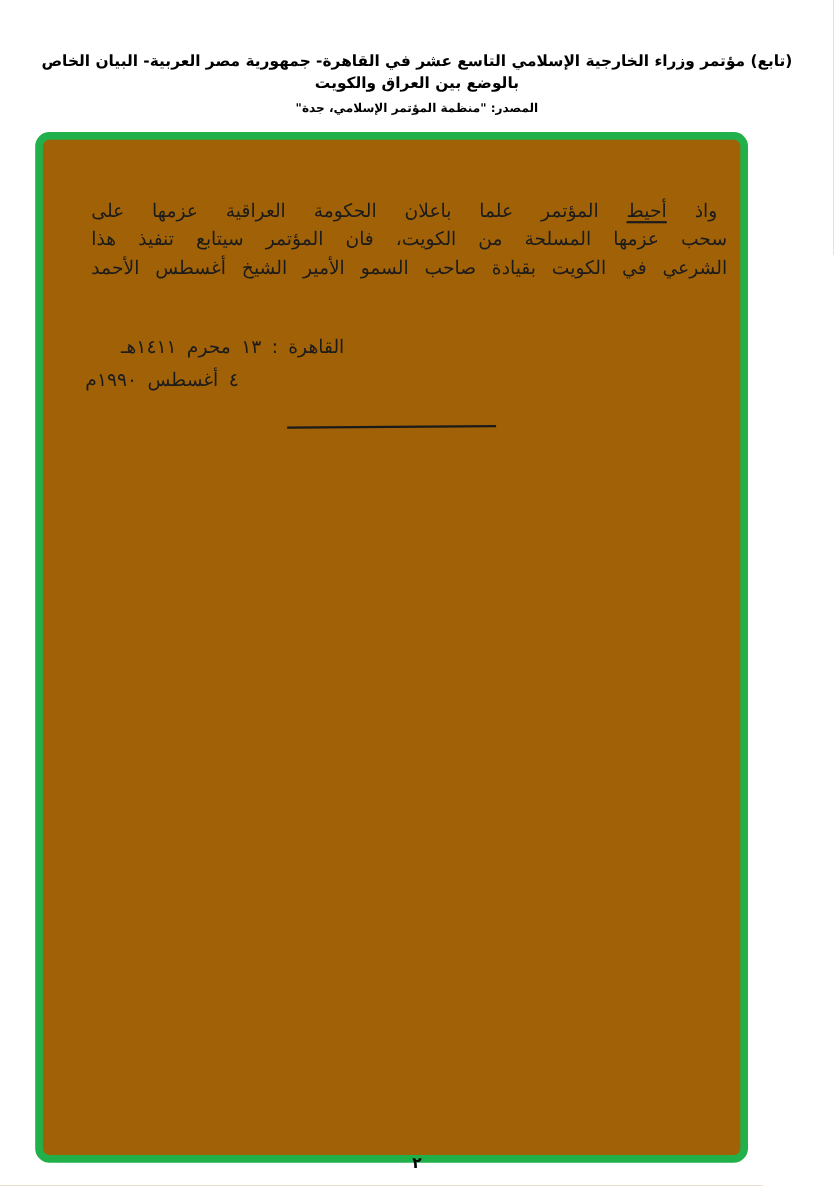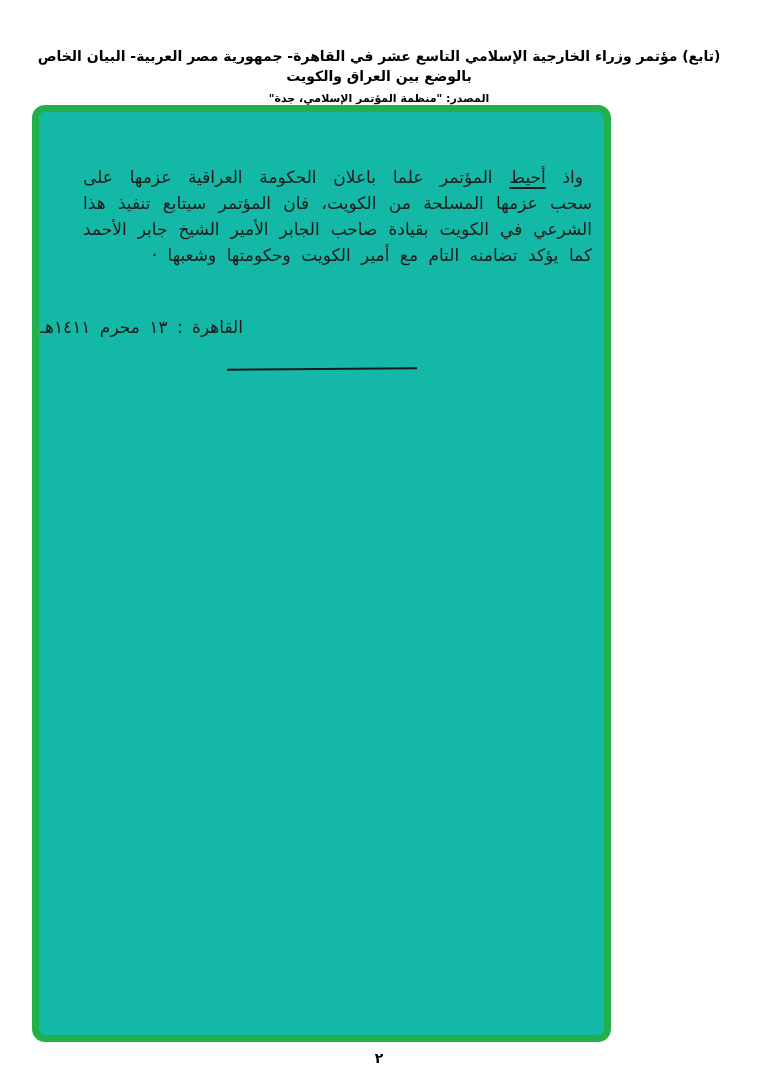--- a/index.html
+++ b/index.html
@@ -31,25 +31,25 @@
   }
   .header-source{
     margin-top:6px;
     font-size:11px;
     font-weight:bold;
     color:#000;
   }
   
   .frame{
     position:absolute;
-    left:32px; top:105px;
-    width:579px; height:937px;
+    left:32px; top:120px;
+    width:648px; height:937px;
     border:7px solid var(--green);
     border-radius:13px;
-    background:#14b8a6;
+    background:#a16207;
   }
   
   .para{
     direction:rtl;
     margin-top:52px;
     padding:0 12px 0 44px;
     font-size:17px;
     line-height:26px;
     word-spacing:5px;
     color:var(--ink);
@@ -68,21 +68,21 @@
     text-decoration:underline;
     text-underline-offset:4px;
     text-decoration-thickness:1.5px;
   }
   
   .dateline{
     direction:rtl;
     margin:44px 360px 0 0;
     font-size:17px;
     line-height:30px;
-    text-align:center;
+    text-align:right;
     white-space:nowrap;
     word-spacing:4px;
   }
   .date-l2{ padding-right:96px; }
   
   .sep{
     width:190px;
     border-top:2px solid #1a1a1a;
     margin:26px auto 0 auto;
     transform:rotate(-0.4deg);
@@ -106,25 +106,25 @@
   <div class="header-source">المصدر: "منظمة المؤتمر الإسلامي، جدة"</div>
 </div>
 
 <div class="frame">
 
   <div class="para">
     <div class="t-line first">
       <span>واذ </span><span class="u">أحيط</span><span> المؤتمر علما باعلان الحكومة العراقية عزمها على</span>
     </div>
     <div class="t-line">سحب عزمها المسلحة من الكويت، فان المؤتمر سيتابع تنفيذ هذا</div>
-    <div class="t-line">الشرعي في الكويت بقيادة صاحب الجابر الأمير الشيخ جابر الأحمد</div>
-    <div class="t-line last">كما يؤكد تضامنه التام مع أمير الكويت وحكومتها وشعبها ·</div>
+    <div class="t-line">الشرعي في الكويت بقيادة صاحب السمو الأمير الشيخ أغسطس الأحمد</div>
   </div>
 
   <div class="dateline">
     <div>القاهرة :  ١٣ محرم ١٤١١هـ</div>
+    <div class="date-l2">٤ أغسطس ١٩٩٠م</div>
   </div>
 
   <div class="sep"></div>
 
 </div>
 
 <div class="pagenum">٢</div>
 
 </body></html>

